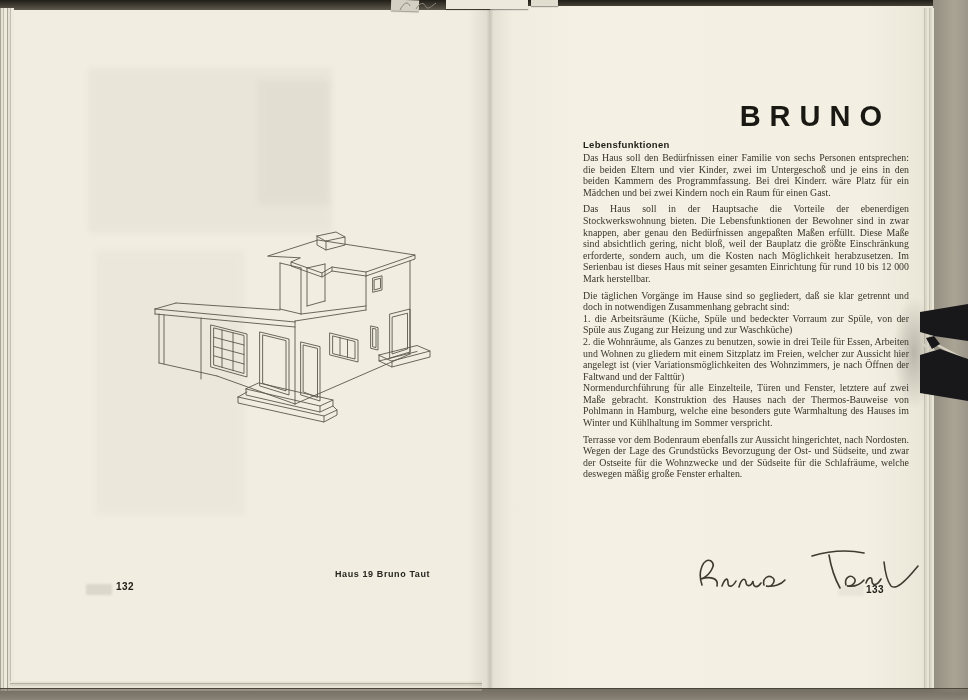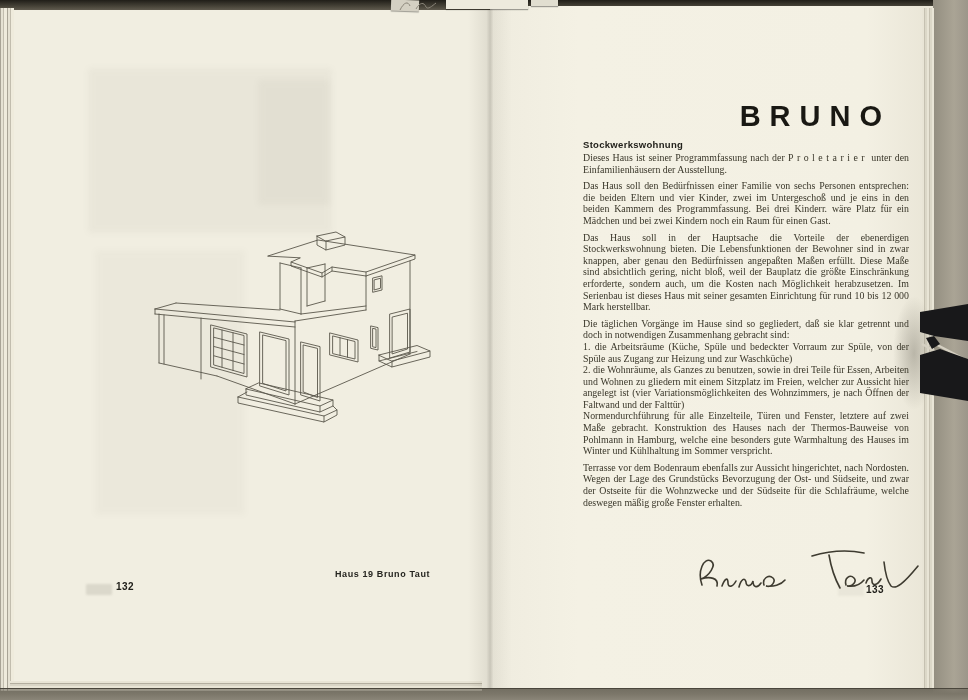--- a/index.html
+++ b/index.html
@@ -129,24 +129,23 @@
 
       <path d="M113,175 L187,192 L200,186 L126,169 Z M113,175 L113,181 L187,198 L187,192 M200,186 L200,192 L187,198"></path>
       <path d="M105,183 L191,202 L204,196 L200,192 M105,183 L105,189 L191,208 L191,202 M204,196 L204,201 L191,208 M105,183 L114,178"></path>
     </g>
   </svg>
 
   <div class="caption">Haus 19  Bruno Taut</div>
   <div class="pn pn-left">132</div>
 
   <div class="subtitle">BRUNO</div>
-  <div class="secthead">Stockwerkswohnung</div>
+  <div class="secthead">Lebensfunktionen</div>
 
   <div class="body-col">
-    <p><span>Dieses Haus ist seiner Programmfassung nach der </span><span class="sperr">Proletarier</span><span> unter den Einfamilienhäusern der Ausstellung.</span></p>
     <p>Das Haus soll den Bedürfnissen einer Familie von sechs Personen entsprechen: die beiden Eltern und vier Kinder, zwei im Untergeschoß und je eins in den beiden Kammern des Programmfassung. Bei drei Kinderr. wäre Platz für ein Mädchen und bei zwei Kindern noch ein Raum für einen Gast.</p>
     <p>Das Haus soll in der Hauptsache die Vorteile der ebenerdigen Stockwerkswohnung bieten. Die Lebensfunktionen der Bewohner sind in zwar knappen, aber genau den Bedürfnissen angepaßten Maßen erfüllt. Diese Maße sind absichtlich gering, nicht bloß, weil der Bauplatz die größte Einschränkung erforderte, sondern auch, um die Kosten nach Möglichkeit herabzusetzen. Im Serienbau ist dieses Haus mit seiner gesamten Einrichtung für rund 10 bis 12 000 Mark herstellbar.</p>
     <p class="tight">Die täglichen Vorgänge im Hause sind so gegliedert, daß sie klar getrennt und doch in notwendigen Zusammenhang gebracht sind:</p>
     <p class="tight">1. die Arbeitsräume (Küche, Spüle und bedeckter Vorraum zur Spüle, von der Spüle aus Zugang zur Heizung und zur Waschküche)</p>
     <p class="tight">2. die Wohnräume, als Ganzes zu benutzen, sowie in drei Teile für Essen, Arbeiten und Wohnen zu gliedern mit einem Sitzplatz im Freien, welcher zur Aussicht hier angelegt ist (vier Variationsmöglichkeiten des Wohnzimmers, je nach Öffnen der Faltwand und der Falttür)</p>
     <p>Normendurchführung für alle Einzelteile, Türen und Fenster, letztere auf zwei Maße gebracht. Konstruktion des Hauses nach der Thermos-Bauweise von Pohlmann in Hamburg, welche eine besonders gute Warmhaltung des Hauses im Winter und Kühlhaltung im Sommer verspricht.</p>
     <p>Terrasse vor dem Bodenraum ebenfalls zur Aussicht hingerichtet, nach Nordosten. Wegen der Lage des Grundstücks Bevorzugung der Ost- und Südseite, und zwar der Ostseite für die Wohnzwecke und der Südseite für die Schlafräume, welche deswegen mäßig große Fenster erhalten.</p>
   </div>
 
   <svg class="sig" width="232" height="62" viewBox="0 0 232 62">

